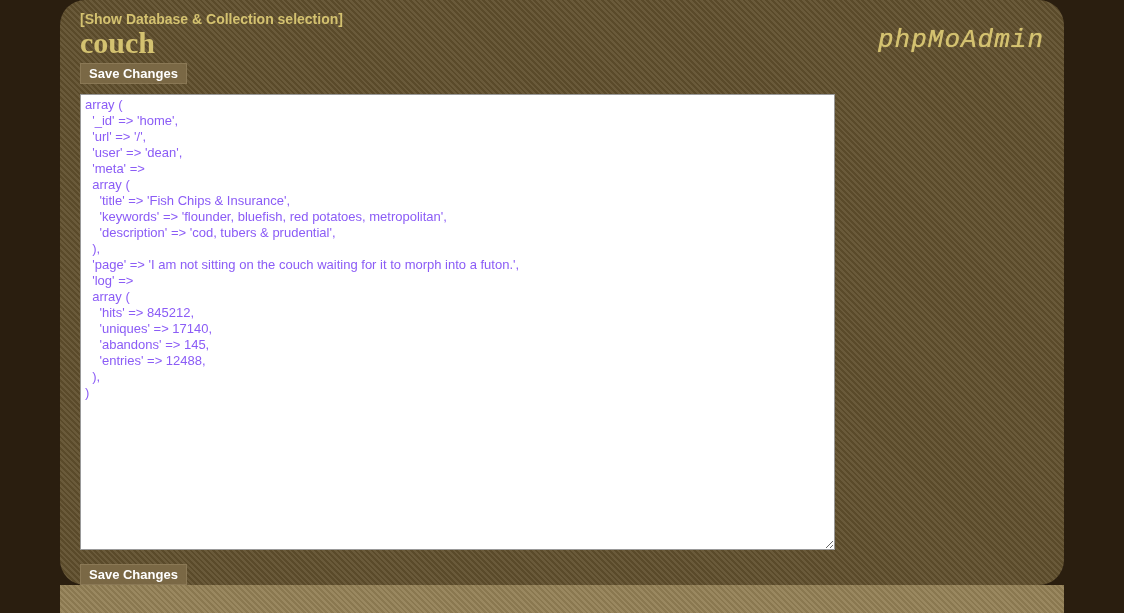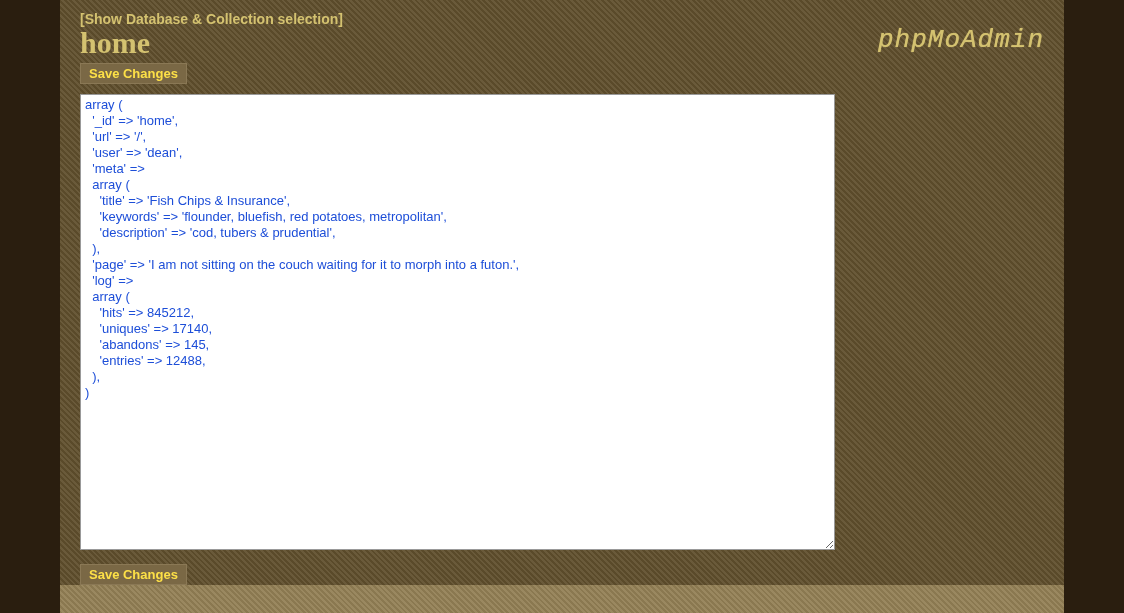--- a/index.html
+++ b/index.html
@@ -22,20 +22,21 @@
         #5a4a2a,
         #5a4a2a 2px,
         #6a5a3a 2px,
         #6a5a3a 4px
       );
       background-color: #5f4d2e;
       margin: 0 60px;
       height: 585px;
       position: relative;
       padding: 10px 20px;
+      border-radius: 25px;
     }
     
     .header-link {
       color: #d4c270;
       font-weight: bold;
       font-size: 14px;
       cursor: pointer;
       display: inline-block;
     }
     
@@ -47,21 +48,21 @@
       font-family: Georgia, serif;
     }
     
     .save-btn-wrapper {
       margin-top: 3px;
       margin-bottom: 10px;
     }
     
     .save-btn {
       background-color: #7a6845;
-      color: #fde047;
+      color: #ffffff;
       border: 1px solid #8a7855;
       padding: 2px 8px;
       font-size: 13px;
       font-weight: bold;
       cursor: pointer;
     }
     
     .logo {
       position: absolute;
       top: 25px;
@@ -78,21 +79,21 @@
       margin-top: 4px;
     }
     
     .object-textarea {
       width: 755px;
       height: 456px;
       background-color: #ffffff;
       border: 1px solid #999;
       font-family: Arial, sans-serif;
       font-size: 13px;
-      color: #1d4ed8;
+      color: #8b5cf6;
       padding: 2px 4px;
       resize: both;
       line-height: 1.23;
       white-space: pre;
       overflow: auto;
     }
     
     .bottom-save {
       margin-top: 10px;
     }
@@ -110,21 +111,21 @@
       background-color: #8a7850;
     }
   </style>
 </head>
 <body>
 
 <div class="main-container">
   
   <div class="header-link">[Show Database &amp; Collection selection]</div>
   
-  <div class="title">home</div>
+  <div class="title">couch</div>
   
   <div class="logo">phpMoAdmin</div>
   
   <div class="save-btn-wrapper">
     <button class="save-btn">Save Changes</button>
   </div>
   
   <div class="textarea-container">
     <textarea class="object-textarea" style="">array (
   '_id' =&gt; 'home',

